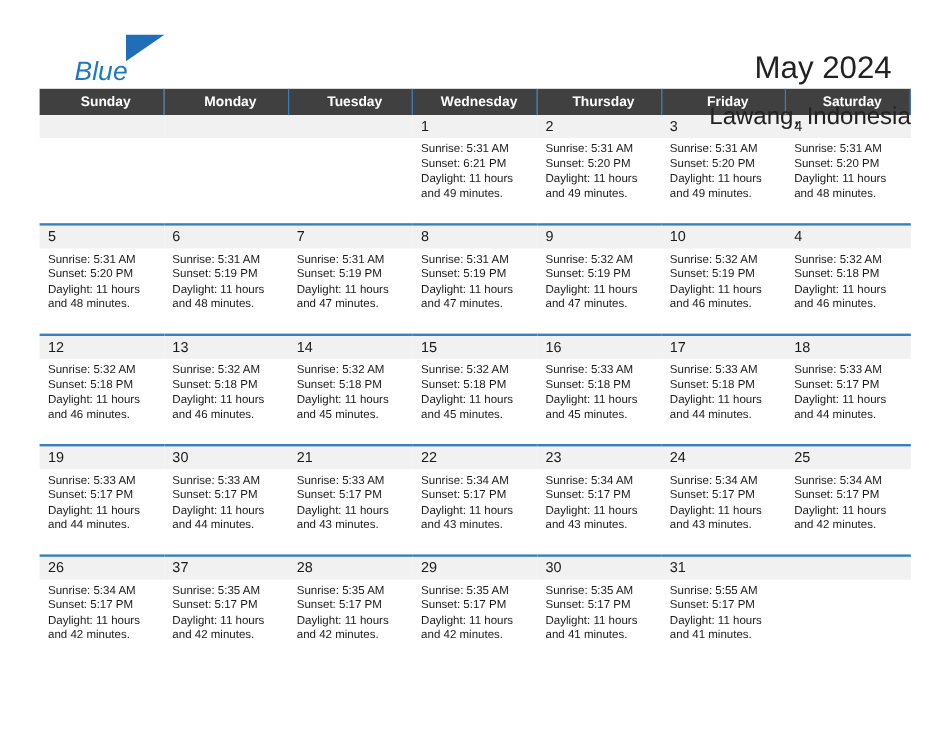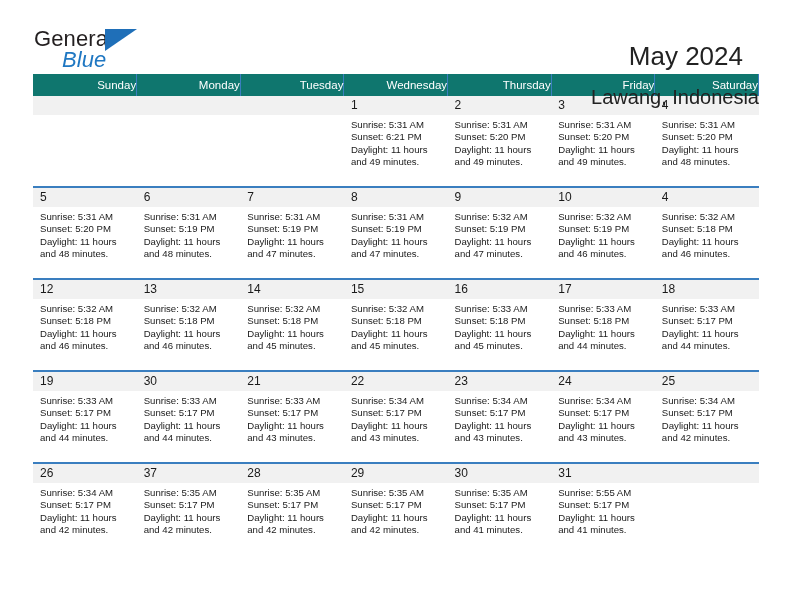--- a/index.html
+++ b/index.html
@@ -80,25 +80,25 @@
     margin-top: 9px;
   }
 
   
   .calendar {
     width: 726px;
     border-collapse: collapse;
     table-layout: fixed;
   }
   .calendar th {
-    background: #0f766e;
+    background: #404040;
     color: #ffffff;
     font-size: 11.5px;
-    font-weight: normal;
-    text-align: right;
+    font-weight: bold;
+    text-align: center;
     padding: 5px 0 5px 7px;
     height: 19px;
     box-sizing: border-box;
     border-right: 1px solid #3a7ebf;
   }
   .calendar td {
     vertical-align: top;
     width: 103.7px;
     height: 90px;
     padding: 0;
@@ -130,21 +130,20 @@
   .dayinfo div { white-space: nowrap; }
   .empty .daynum { background: #f1f1f1; }
 </style>
 </head>
 <body>
 
 <div class="page">
 
   <div class="header">
     <div class="logo">
-      <span class="logo-general">General</span>
       <span class="logo-triangle"></span>
       <span class="logo-blue">Blue</span>
     </div>
     <div class="title-block">
       <div class="cal-title">May 2024</div>
       <div class="cal-subtitle">Lawang, Indonesia</div>
     </div>
   </div>
 
   <table class="calendar">

